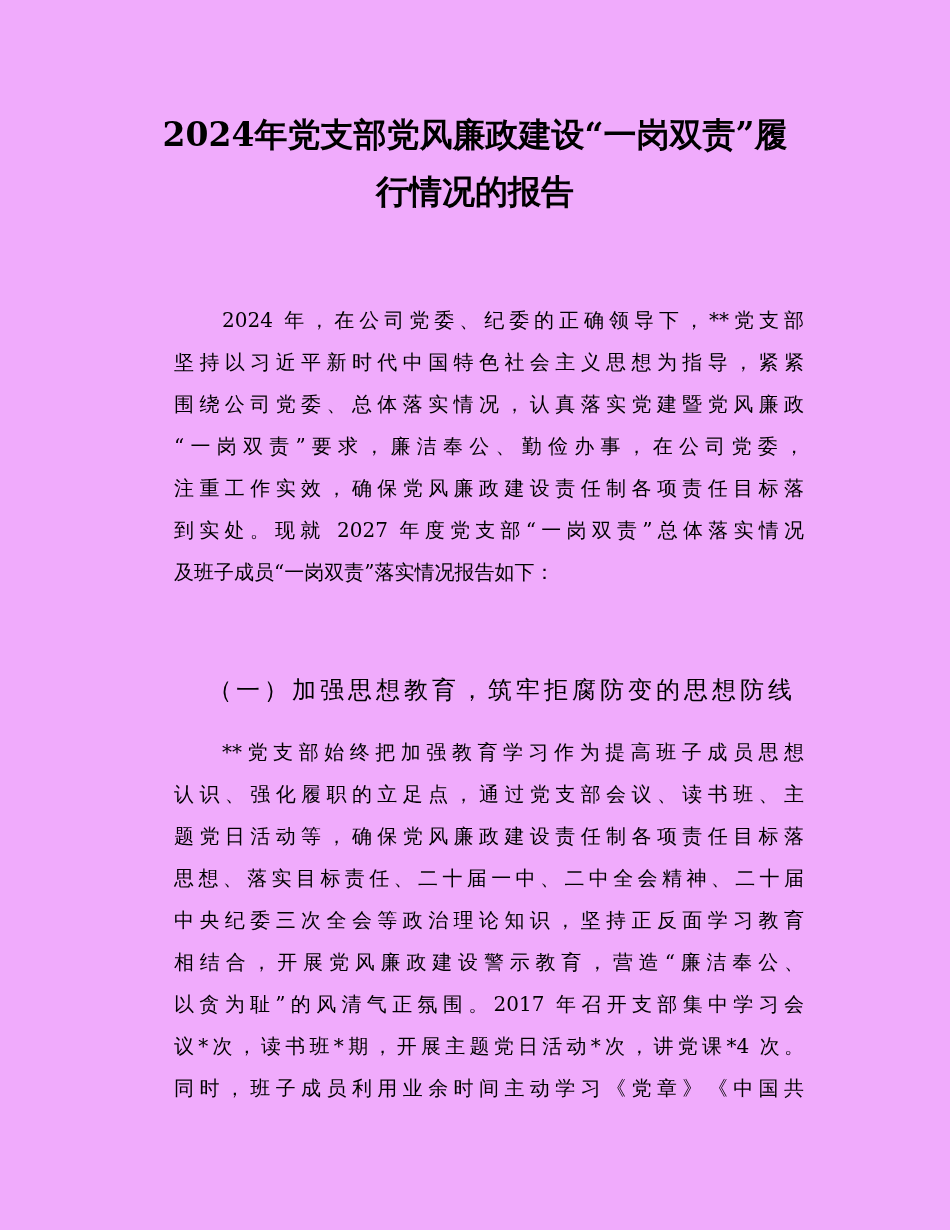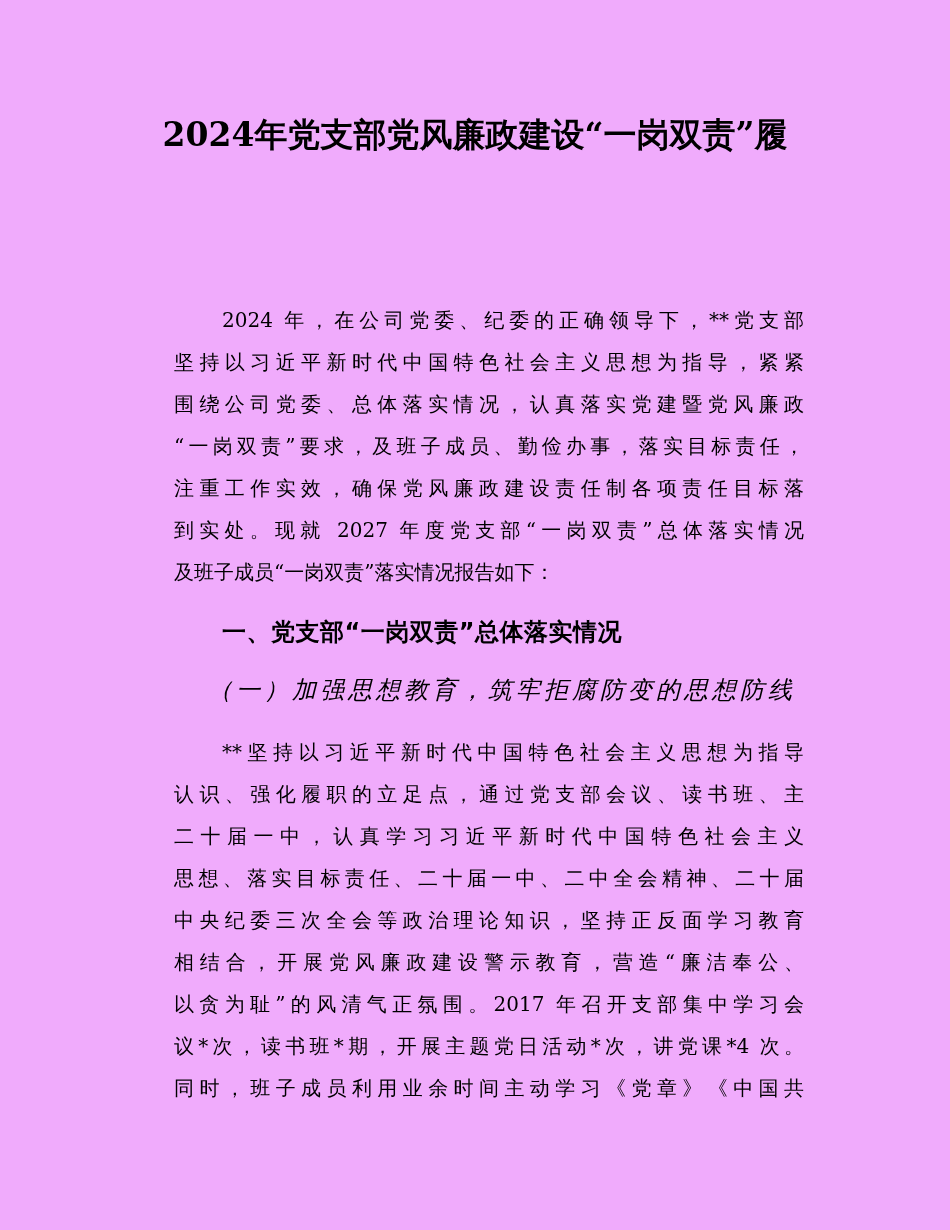--- a/index.html
+++ b/index.html
@@ -61,48 +61,47 @@
     letter-spacing: 0.5px;
   }
   .heading2 {
     position: absolute;
     left: 208px;
     font-family: "DejaVu Serif", "Liberation Serif", serif;
     font-size: 24px;
     line-height: 30px;
     white-space: nowrap;
     letter-spacing: 4px;
-    font-style: italic;
   }
 </style>
 </head>
 <body>
 
 <div class="page">
 
   <div class="title l1">2024年党支部党风廉政建设“一岗双责”履</div>
+  <div class="title l2">行情况的报告</div>
 
   <div>
     <div class="line indent" style="top:305px">2024 年，在公司党委、纪委的正确领导下，**党支部</div>
     <div class="line" style="top:347px">坚持以习近平新时代中国特色社会主义思想为指导，紧紧</div>
     <div class="line" style="top:389px">围绕公司党委、总体落实情况，认真落实党建暨党风廉政</div>
-    <div class="line" style="top:431px">“一岗双责”要求，及班子成员、勤俭办事，落实目标责任，</div>
+    <div class="line" style="top:431px">“一岗双责”要求，廉洁奉公、勤俭办事，在公司党委，</div>
     <div class="line" style="top:473px">注重工作实效，确保党风廉政建设责任制各项责任目标落</div>
     <div class="line" style="top:515px">到实处。现就 2027 年度党支部“一岗双责”总体落实情况</div>
     <div class="line last" style="top:557px">及班子成员“一岗双责”落实情况报告如下：</div>
   </div>
 
-  <div class="heading1" style="top:617px">一、党支部“一岗双责”总体落实情况</div>
 
   <div class="heading2" style="top:675px">（一）加强思想教育，筑牢拒腐防变的思想防线</div>
 
   <div>
-    <div class="line indent" style="top:737px">**坚持以习近平新时代中国特色社会主义思想为指导</div>
+    <div class="line indent" style="top:737px">**党支部始终把加强教育学习作为提高班子成员思想</div>
     <div class="line" style="top:779px">认识、强化履职的立足点，通过党支部会议、读书班、主</div>
-    <div class="line" style="top:821px">二十届一中，认真学习习近平新时代中国特色社会主义</div>
+    <div class="line" style="top:821px">题党日活动等，确保党风廉政建设责任制各项责任目标落</div>
     <div class="line" style="top:863px">思想、落实目标责任、二十届一中、二中全会精神、二十届</div>
     <div class="line" style="top:905px">中央纪委三次全会等政治理论知识，坚持正反面学习教育</div>
     <div class="line" style="top:947px">相结合，开展党风廉政建设警示教育，营造“廉洁奉公、</div>
     <div class="line" style="top:989px">以贪为耻”的风清气正氛围。2017 年召开支部集中学习会</div>
     <div class="line" style="top:1031px">议*次，读书班*期，开展主题党日活动*次，讲党课*4 次。</div>
     <div class="line" style="top:1073px">同时，班子成员利用业余时间主动学习《党章》《中国共</div>
   </div>
 
 </div>
 

